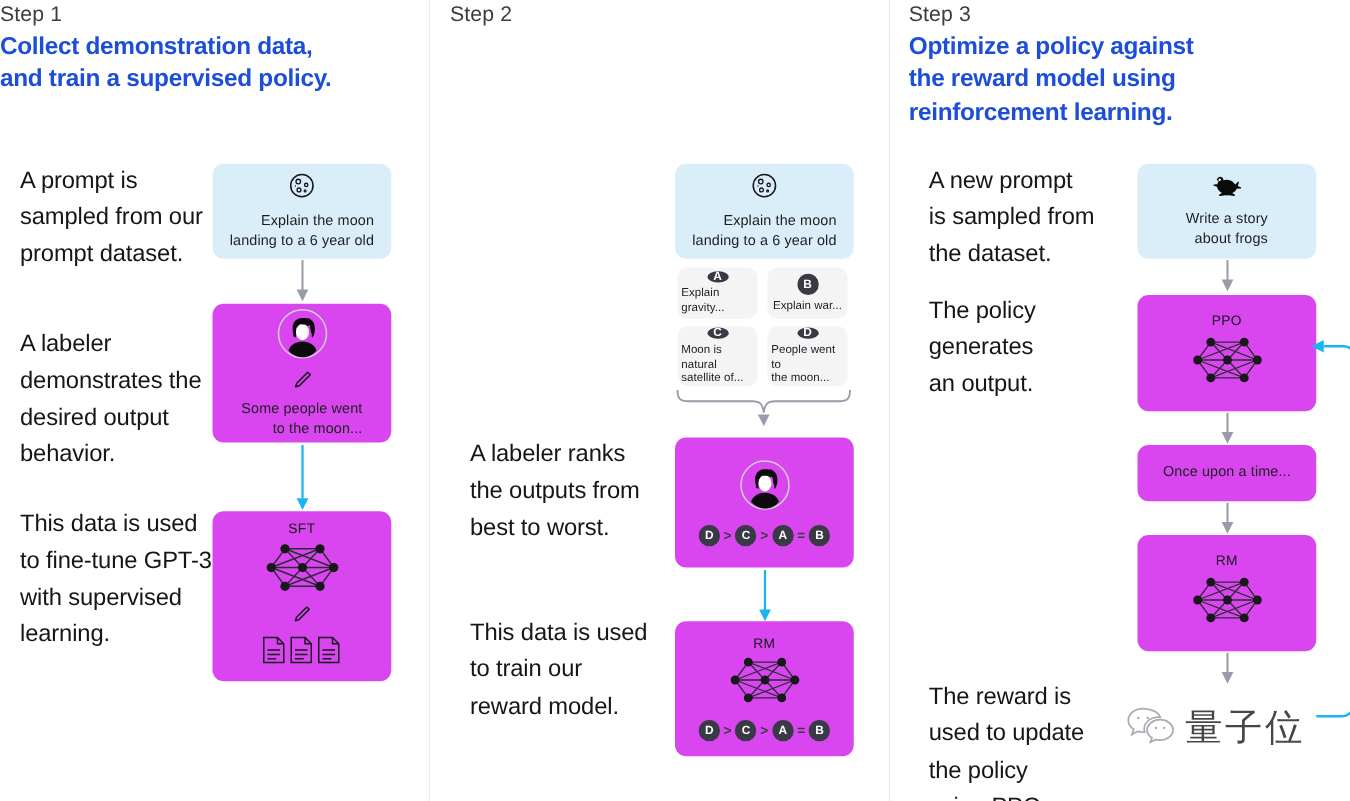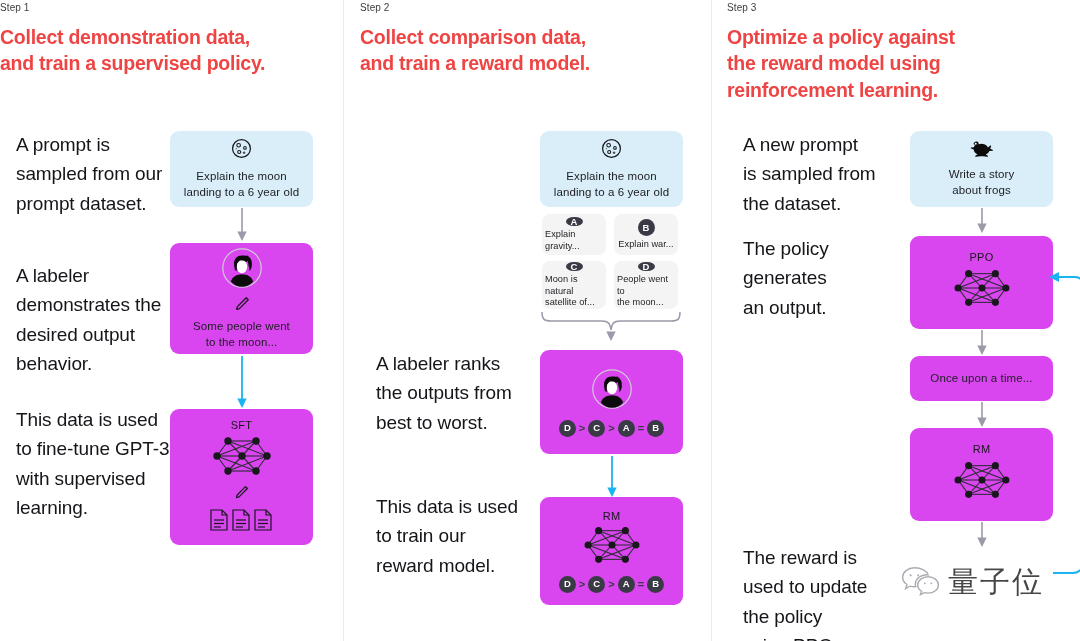--- a/index.html
+++ b/index.html
@@ -21,47 +21,47 @@
   .divider{
     position:absolute;top:0;width:1px;height:641px;
     background:#ebebed;
   }
   #div1{left:343px;}
   #div2{left:711px;}
 
   
   .step-label{
     position:absolute;left:0;top:2px;
-    font-size:10px;color:#3c3c43;letter-spacing:.1px;
+    font-size:17px;color:#3c3c43;letter-spacing:.1px;
   }
   .step-title{
     position:absolute;left:0;top:24px;
     font-size:19.5px;font-weight:bold;line-height:1.35;
-    color:#ef4444;letter-spacing:-.25px;
+    color:#1d4ed8;letter-spacing:-.25px;
     white-space:pre-line;
   }
 
   
   .para{
     position:absolute;left:0;
     font-size:19px;line-height:1.55;color:#15151a;
     white-space:pre-line;letter-spacing:-.1px;padding-left:16px;
   }
 
   
   .card{
     position:absolute;
     background:#d946ef;
     border-radius:9px;
     box-sizing:border-box;
   }
   .card.blue{background:#d9eef8;}
   .card-text{
     font-size:11.5px;line-height:1.35;color:#1d1d22;
-    text-align:center;white-space:pre-line;letter-spacing:.1px;
+    text-align:right;white-space:pre-line;letter-spacing:.1px;
   }
   .card-caption{
     font-size:11px;color:#17171c;text-align:center;letter-spacing:.3px;
   }
   .center-col{
     display:flex;flex-direction:column;align-items:center;
     justify-content:center;height:100%;
   }
 
   
@@ -230,22 +230,20 @@
                 <line x1="49" y1="19" x2="56" y2="19"></line>
             </g>
           </svg>
         </span>
       </div>
     </div>
   </div>
 
   <div class="col" id="col2">
     <div class="step-label">Step 2</div>
-    <div class="step-title">Collect comparison data,
-and train a reward model.</div>
 
     <div class="para" style="top:349px;">A labeler ranks
 the outputs from
 best to worst.</div>
     <div class="para" style="top:492px;">This data is used
 to train our
 reward model.</div>
 
     <div class="card blue" style="left:180px;top:131px;width:143px;height:76px;">
       <div class="center-col">

